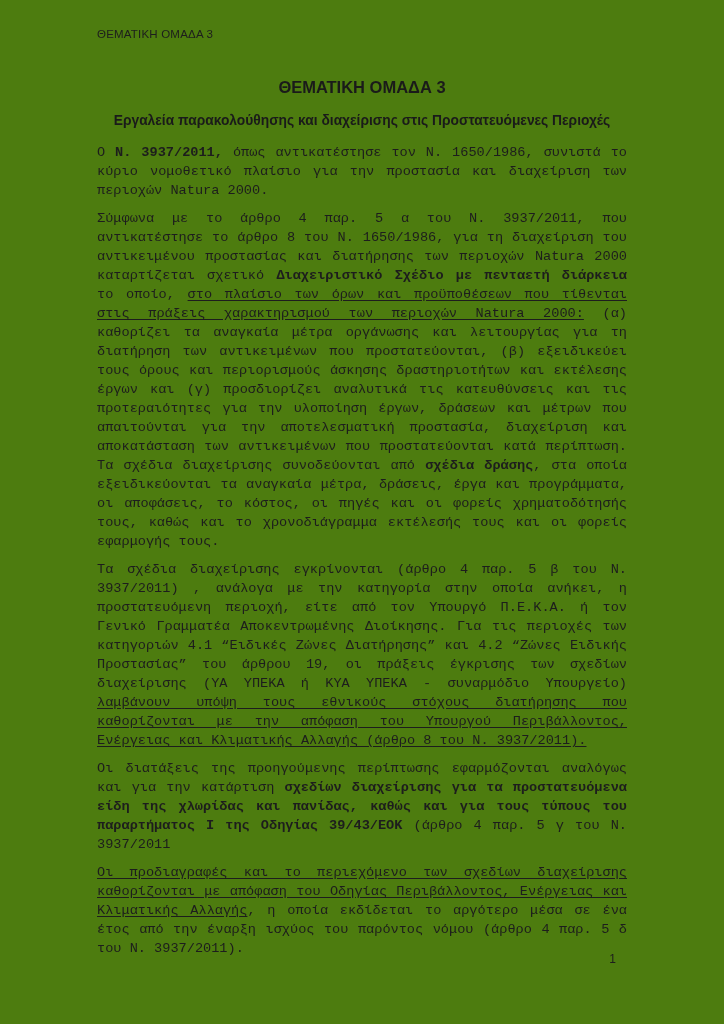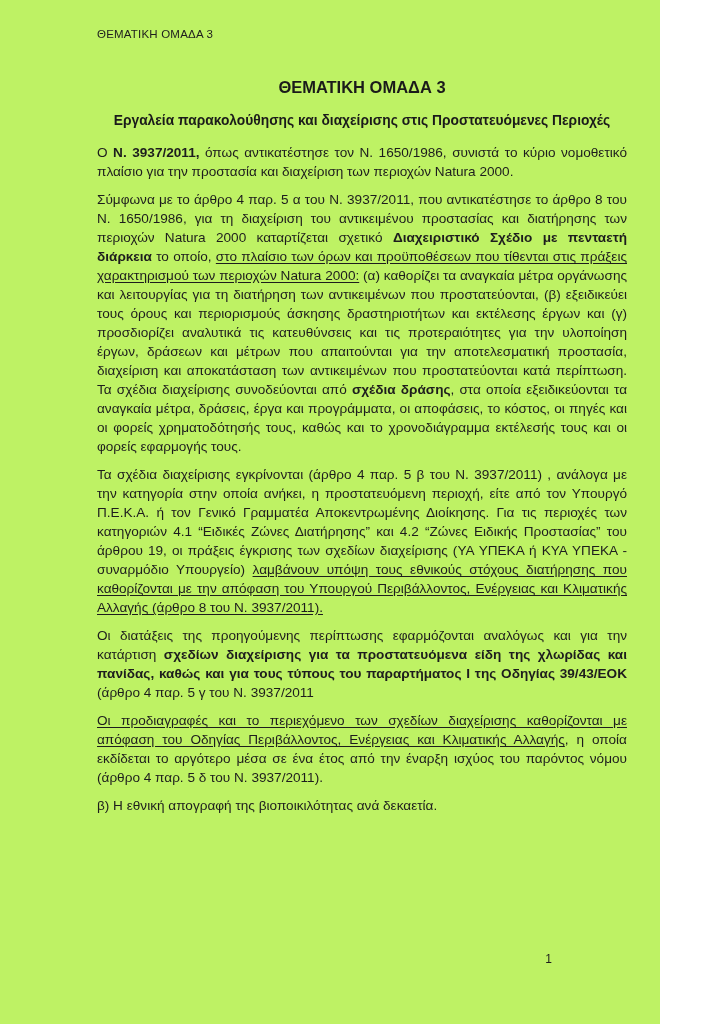--- a/index.html
+++ b/index.html
@@ -2,23 +2,23 @@
 <html lang="el"><head>
 <meta charset="utf-8">
 <style>
   html, body {
     margin: 0;
     padding: 0;
     background: #ffffff;
   }
   .page {
     position: relative;
-    width: 660px;
+    width: 724px;
     height: 1024px;
-    background: #bef264;
+    background: #4d7c0f;
     font-family: "Liberation Sans", sans-serif;
     color: #1d1d1d;
     overflow: hidden;
     box-sizing: border-box;
   }
   .content {
     position: absolute;
     left: 97px;
     top: 28px;
     width: 530px;
@@ -38,20 +38,21 @@
   }
   .doc-subtitle {
     margin: 16px 0 4px 0;
     text-align: center;
     font-size: 13.8px;
     font-weight: 700;
     color: #1a1a1a;
   }
   .doc-body {
     margin-top: 15px;
+    font-family: Liberation Mono, monospace;
   }
   .para {
     margin: 0 0 9px 0;
     font-size: 13.6px;
     line-height: 19px;
     text-align: justify;
     color: #1d1d1d;
   }
   .run.normal { font-weight: 400; text-decoration: none; }
   .run.bold { font-weight: 700; }
@@ -71,17 +72,16 @@
   <div class="content">
     <div class="running-header">ΘΕΜΑΤΙΚΗ ΟΜΑΔΑ 3</div>
     <h1 class="doc-title">ΘΕΜΑΤΙΚΗ ΟΜΑΔΑ 3</h1>
     <h2 class="doc-subtitle">Εργαλεία παρακολούθησης και διαχείρισης στις Προστατευόμενες Περιοχές</h2>
     <div class="doc-body">
         <p class="para"><span class="run normal">Ο </span><span class="run bold">Ν. 3937/2011,</span><span class="run normal"> όπως αντικατέστησε τον Ν. 1650/1986, συνιστά το κύριο νομοθετικό πλαίσιο για την προστασία και διαχείριση των περιοχών Natura 2000.</span></p>
         <p class="para"><span class="run normal">Σύμφωνα με το άρθρο 4 παρ. 5 α του Ν. 3937/2011, που αντικατέστησε το άρθρο 8 του Ν. 1650/1986, για τη διαχείριση του αντικειμένου προστασίας και διατήρησης των περιοχών Natura 2000 καταρτίζεται σχετικό </span><span class="run bold">Διαχειριστικό Σχέδιο με πενταετή διάρκεια</span><span class="run normal"> το οποίο, </span><span class="run underline">στο πλαίσιο των όρων και προϋποθέσεων που τίθενται στις πράξεις χαρακτηρισμού των περιοχών Natura 2000:</span><span class="run normal"> (α) καθορίζει τα αναγκαία μέτρα οργάνωσης και λειτουργίας για τη διατήρηση των αντικειμένων που προστατεύονται, (β) εξειδικεύει τους όρους και περιορισμούς άσκησης δραστηριοτήτων και εκτέλεσης έργων και (γ) προσδιορίζει αναλυτικά τις κατευθύνσεις και τις προτεραιότητες για την υλοποίηση έργων, δράσεων και μέτρων που απαιτούνται για την αποτελεσματική προστασία, διαχείριση και αποκατάσταση των αντικειμένων που προστατεύονται κατά περίπτωση. Τα σχέδια διαχείρισης συνοδεύονται από </span><span class="run bold">σχέδια δράσης</span><span class="run normal">, στα οποία εξειδικεύονται τα αναγκαία μέτρα, δράσεις, έργα και προγράμματα, οι αποφάσεις, το κόστος, οι πηγές και οι φορείς χρηματοδότησής τους, καθώς και το χρονοδιάγραμμα εκτέλεσής τους και οι φορείς εφαρμογής τους.</span></p>
         <p class="para"><span class="run normal">Τα σχέδια διαχείρισης εγκρίνονται (άρθρο 4 παρ. 5 β του Ν. 3937/2011) , ανάλογα με την κατηγορία στην οποία ανήκει, η προστατευόμενη περιοχή, είτε από τον Υπουργό Π.Ε.Κ.Α. ή τον Γενικό Γραμματέα Αποκεντρωμένης Διοίκησης. Για τις περιοχές των κατηγοριών 4.1 “Ειδικές Ζώνες Διατήρησης” και 4.2 “Ζώνες Ειδικής Προστασίας” του άρθρου 19, οι πράξεις έγκρισης των σχεδίων διαχείρισης (ΥΑ ΥΠΕΚΑ ή ΚΥΑ ΥΠΕΚΑ - συναρμόδιο Υπουργείο) </span><span class="run underline">λαμβάνουν υπόψη τους εθνικούς στόχους διατήρησης που καθορίζονται με την απόφαση του Υπουργού Περιβάλλοντος, Ενέργειας και Κλιματικής Αλλαγής (άρθρο 8 του Ν. 3937/2011).</span></p>
         <p class="para"><span class="run normal">Οι διατάξεις της προηγούμενης περίπτωσης εφαρμόζονται αναλόγως και για την κατάρτιση </span><span class="run bold">σχεδίων διαχείρισης για τα προστατευόμενα είδη της χλωρίδας και πανίδας, καθώς και για τους τύπους του παραρτήματος Ι της Οδηγίας 39/43/ΕΟΚ</span><span class="run normal"> (άρθρο 4 παρ. 5 γ του Ν. 3937/2011</span></p>
         <p class="para"><span class="run underline">Οι προδιαγραφές και το περιεχόμενο των σχεδίων διαχείρισης καθορίζονται με απόφαση του Οδηγίας Περιβάλλοντος, Ενέργειας και Κλιματικής Αλλαγής</span><span class="run normal">, η οποία εκδίδεται το αργότερο μέσα σε ένα έτος από την έναρξη ισχύος του παρόντος νόμου (άρθρο 4 παρ. 5 δ του Ν. 3937/2011).</span></p>
-        <p class="para"><span class="run normal">β) Η εθνική απογραφή της βιοποικιλότητας ανά δεκαετία.</span></p>
       </div>
   </div>
   <div class="page-number">1</div>
 </div>
 
 </body></html>

